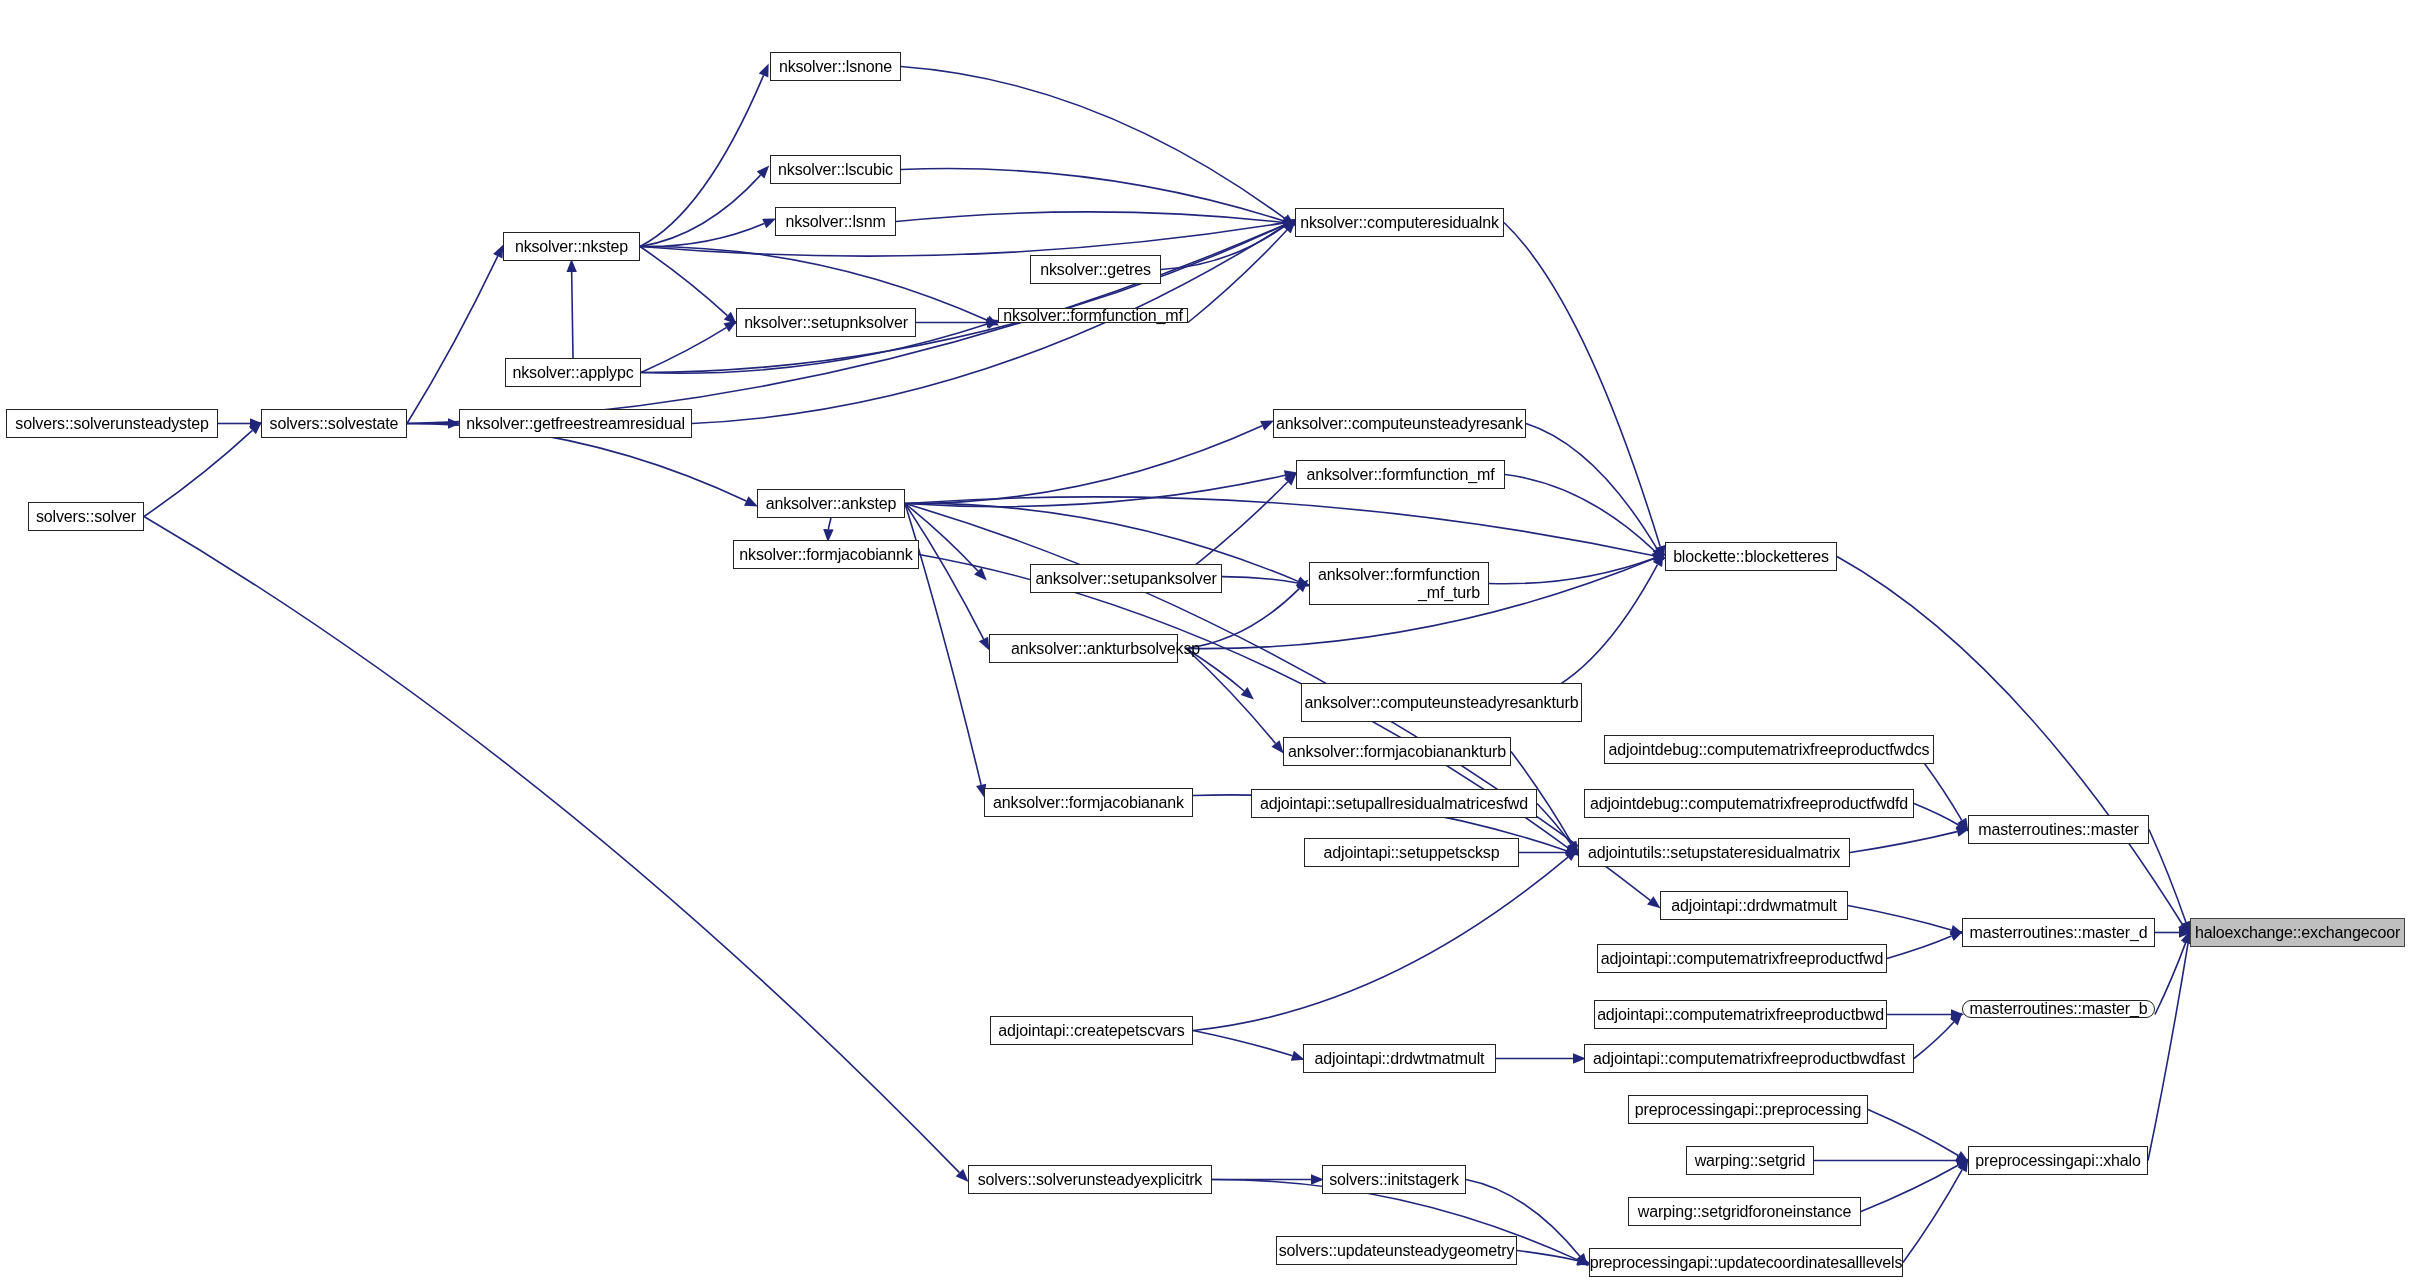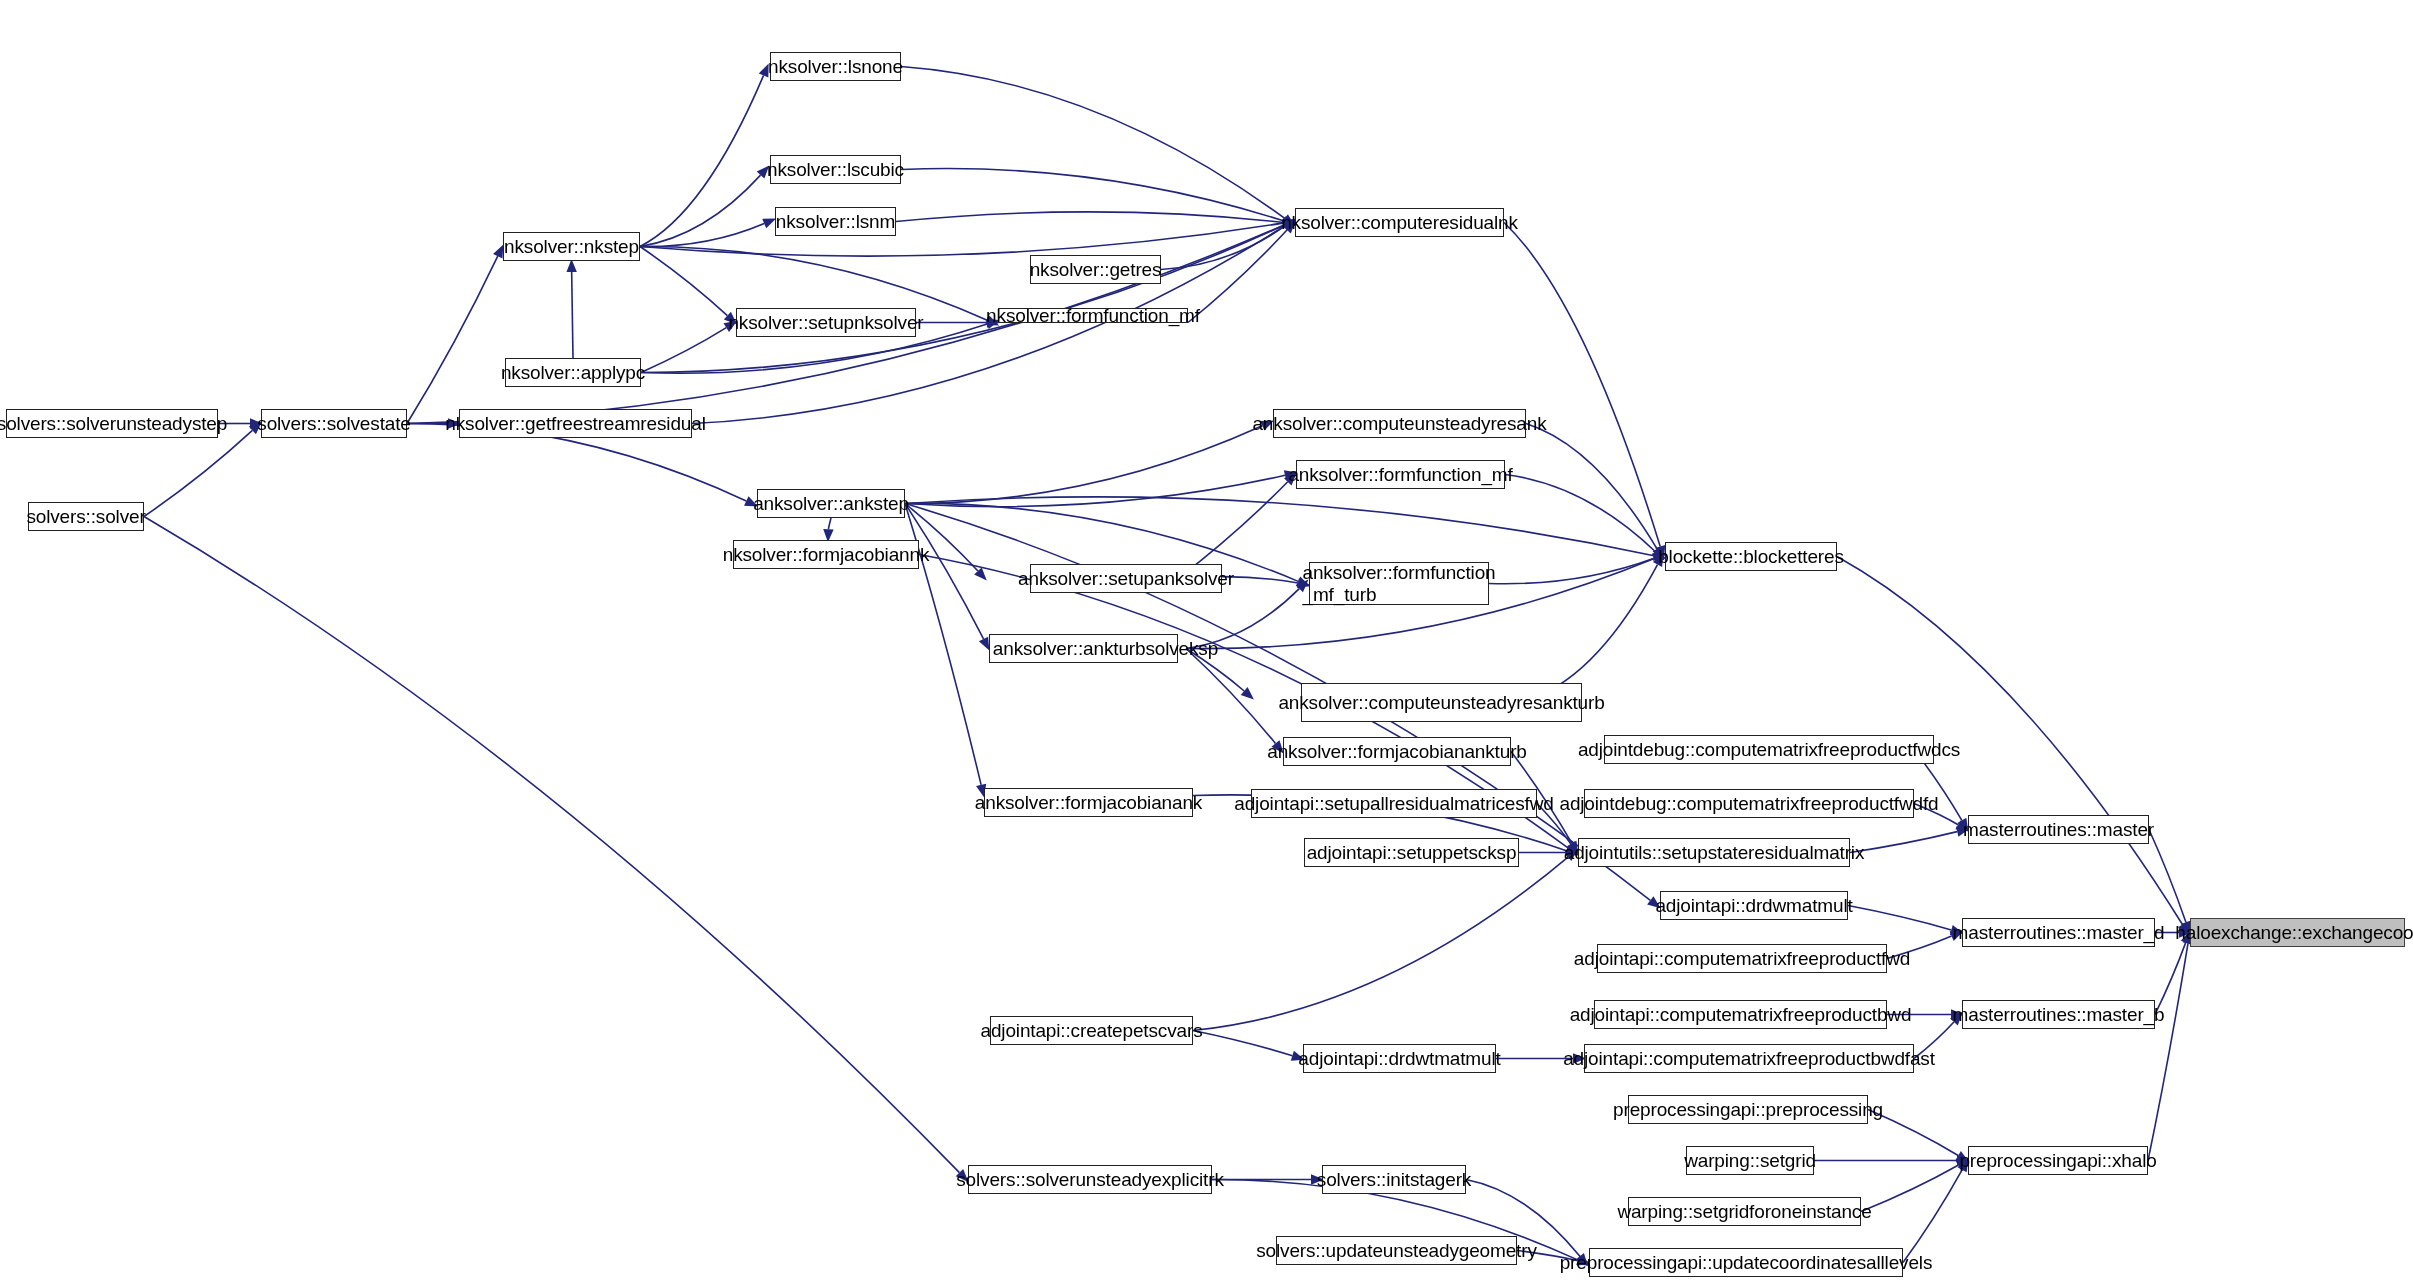--- a/index.html
+++ b/index.html
@@ -7,26 +7,26 @@
   body{font-family:"Liberation Sans", sans-serif;}
   #graph-root{position:relative;width:2413px;height:1280px;background:#fff;overflow:hidden;}
   svg#edges{position:absolute;left:0;top:0;width:2413px;height:1280px;}
   .node{
     position:absolute;
     box-sizing:border-box;
     border:1px solid #222222;
     background:#ffffff;
     color:#000000;
     font-family:"Liberation Sans", sans-serif;
-    font-size:19px;
+    font-size:16px;
     line-height:1.12;
     display:flex;
     align-items:center;
     justify-content:center;
-    text-align:left;
+    text-align:right;
     white-space:pre-line;
     padding:0 4px;
     letter-spacing:-0.15px;
   }
   .node.highlight{background:#bfbfbf;border:1px solid #404040;}
   .edge{fill:none;stroke:#22267a;stroke-width:1.6px;}
   .arrow{fill:#22267a;stroke:none;}
 </style>
 </head>
 <body>
@@ -208,21 +208,21 @@
       <div class="node" style="left: 1304px; top: 838px; width: 215px; height: 29px;">adjointapi::setuppetscksp</div>
       <div class="node" style="left: 1584px; top: 735px; width: 330px; height: 29px; margin-left: 20px;">adjointdebug::computematrixfreeproductfwdcs</div>
       <div class="node" style="left: 1584px; top: 789px; width: 330px; height: 29px;">adjointdebug::computematrixfreeproductfwdfd</div>
       <div class="node" style="left: 1578px; top: 838px; width: 272px; height: 29px;">adjointutils::setupstateresidualmatrix</div>
       <div class="node" style="left: 1968px; top: 815px; width: 181px; height: 29px;">masterroutines::master</div>
       <div class="node" style="left: 1660px; top: 891px; width: 188px; height: 29px;">adjointapi::drdwmatmult</div>
       <div class="node" style="left: 1962px; top: 918px; width: 193px; height: 29px;">masterroutines::master_d</div>
       <div class="node highlight" style="left: 2190px; top: 918px; width: 215px; height: 29px;">haloexchange::exchangecoor</div>
       <div class="node" style="left: 1597px; top: 944px; width: 290px; height: 29px;">adjointapi::computematrixfreeproductfwd</div>
       <div class="node" style="left: 1594px; top: 1000px; width: 293px; height: 29px;">adjointapi::computematrixfreeproductbwd</div>
-      <div class="node" style="left: 1962px; top: 1000px; width: 193px; height: 29px;">masterroutines::master_b</div>
+      <div class="node" style="left: 1962px; top: 1000px; width: 193px; height: 18px; border-radius: 10px;">masterroutines::master_b</div>
       <div class="node" style="left: 990px; top: 1016px; width: 203px; height: 29px;">adjointapi::createpetscvars</div>
       <div class="node" style="left: 1303px; top: 1044px; width: 193px; height: 29px;">adjointapi::drdwtmatmult</div>
       <div class="node" style="left: 1584px; top: 1044px; width: 330px; height: 29px;">adjointapi::computematrixfreeproductbwdfast</div>
       <div class="node" style="left: 1628px; top: 1095px; width: 240px; height: 29px;">preprocessingapi::preprocessing</div>
       <div class="node" style="left: 1968px; top: 1146px; width: 180px; height: 29px;">preprocessingapi::xhalo</div>
       <div class="node" style="left: 1686px; top: 1146px; width: 128px; height: 29px;">warping::setgrid</div>
       <div class="node" style="left: 1628px; top: 1197px; width: 233px; height: 29px;">warping::setgridforoneinstance</div>
       <div class="node" style="left: 968px; top: 1165px; width: 244px; height: 29px;">solvers::solverunsteadyexplicitrk</div>
       <div class="node" style="left: 1322px; top: 1165px; width: 144px; height: 29px;">solvers::initstagerk</div>
       <div class="node" style="left: 1276px; top: 1236px; width: 241px; height: 29px;">solvers::updateunsteadygeometry</div>

